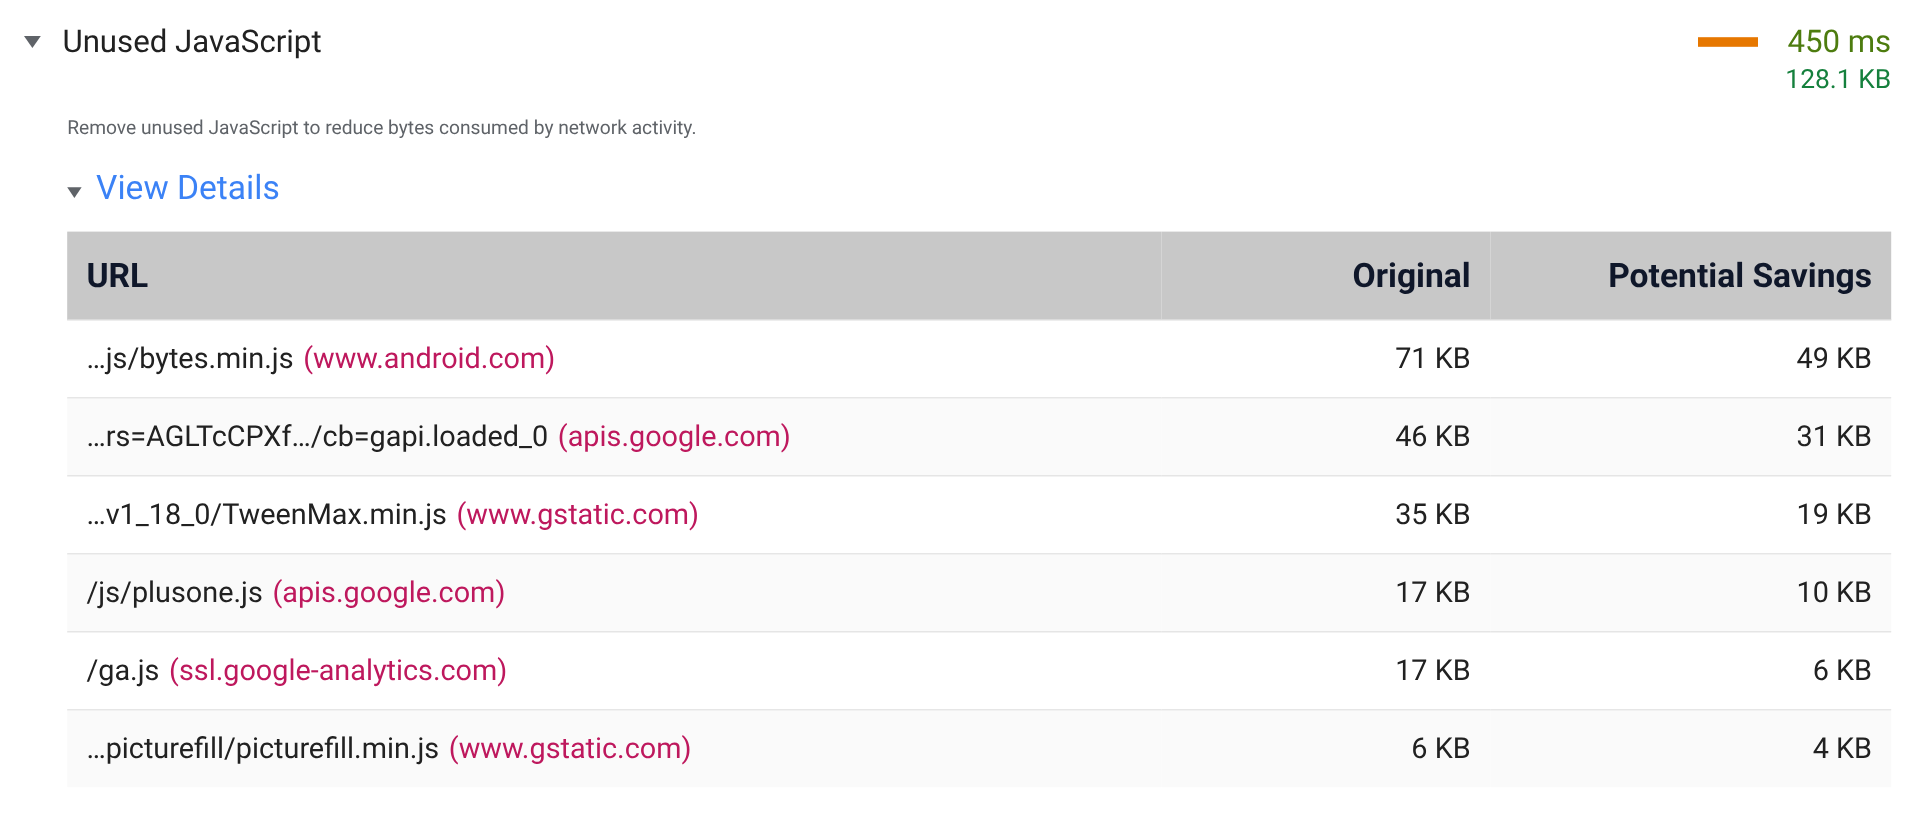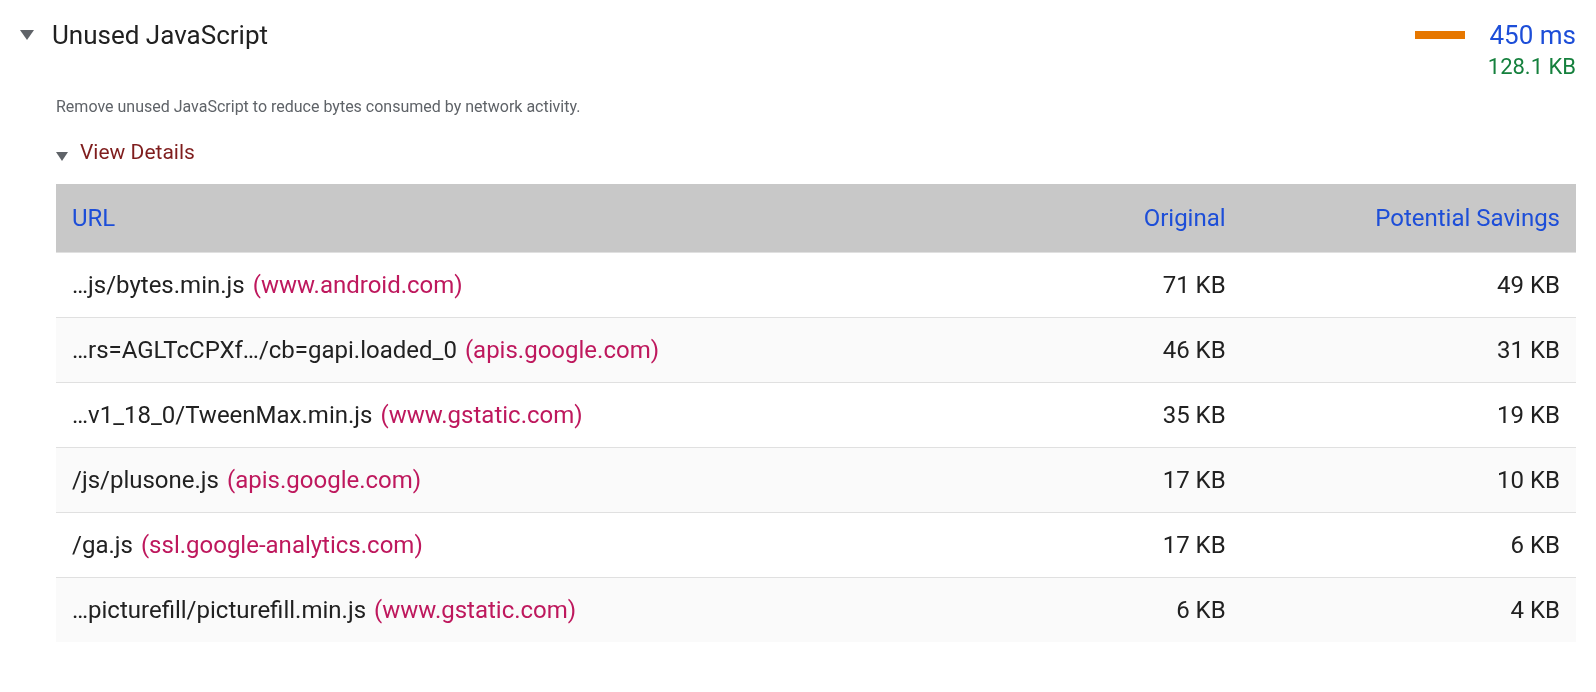--- a/index.html
+++ b/index.html
@@ -59,21 +59,21 @@
       align-items: center;
       gap: 24px;
     }
     .bar-indicator {
       width: 50px;
       height: 8px;
       background: #e67700;
     }
     .time-value {
       font-size: 26px;
-      color: #1d4ed8;
+      color: #4d7c0f;
       font-weight: 400;
     }
     .size-value {
       font-size: 22px;
       color: #15803d;
       font-weight: 400;
       margin-top: 4px;
     }
     .audit-description {
       font-size: 16px;
@@ -84,38 +84,38 @@
     }
     .details-section {
       margin-left: 36px;
     }
     .details-header {
       display: flex;
       align-items: center;
       margin-bottom: 20px;
     }
     .details-label {
-      font-size: 21px;
-      color: #7f1d1d;
+      font-size: 28px;
+      color: #3b82f6;
       font-weight: 400;
     }
     .audit-table {
       width: 100%;
       border-collapse: collapse;
       margin-left: 0;
     }
     .audit-table thead tr {
       background: #c8c8c8;
     }
     .audit-table th {
       text-align: left;
       padding: 20px 16px;
-      font-size: 24px;
-      font-weight: 400;
-      color: #1d4ed8;
+      font-size: 28px;
+      font-weight: 700;
+      color: #0f172a;
     }
     .audit-table th.col-original,
     .audit-table th.col-savings {
       text-align: right;
     }
     .audit-table th.col-url {
       width: 60%;
     }
     .audit-table th.col-original {
       width: 18%;

